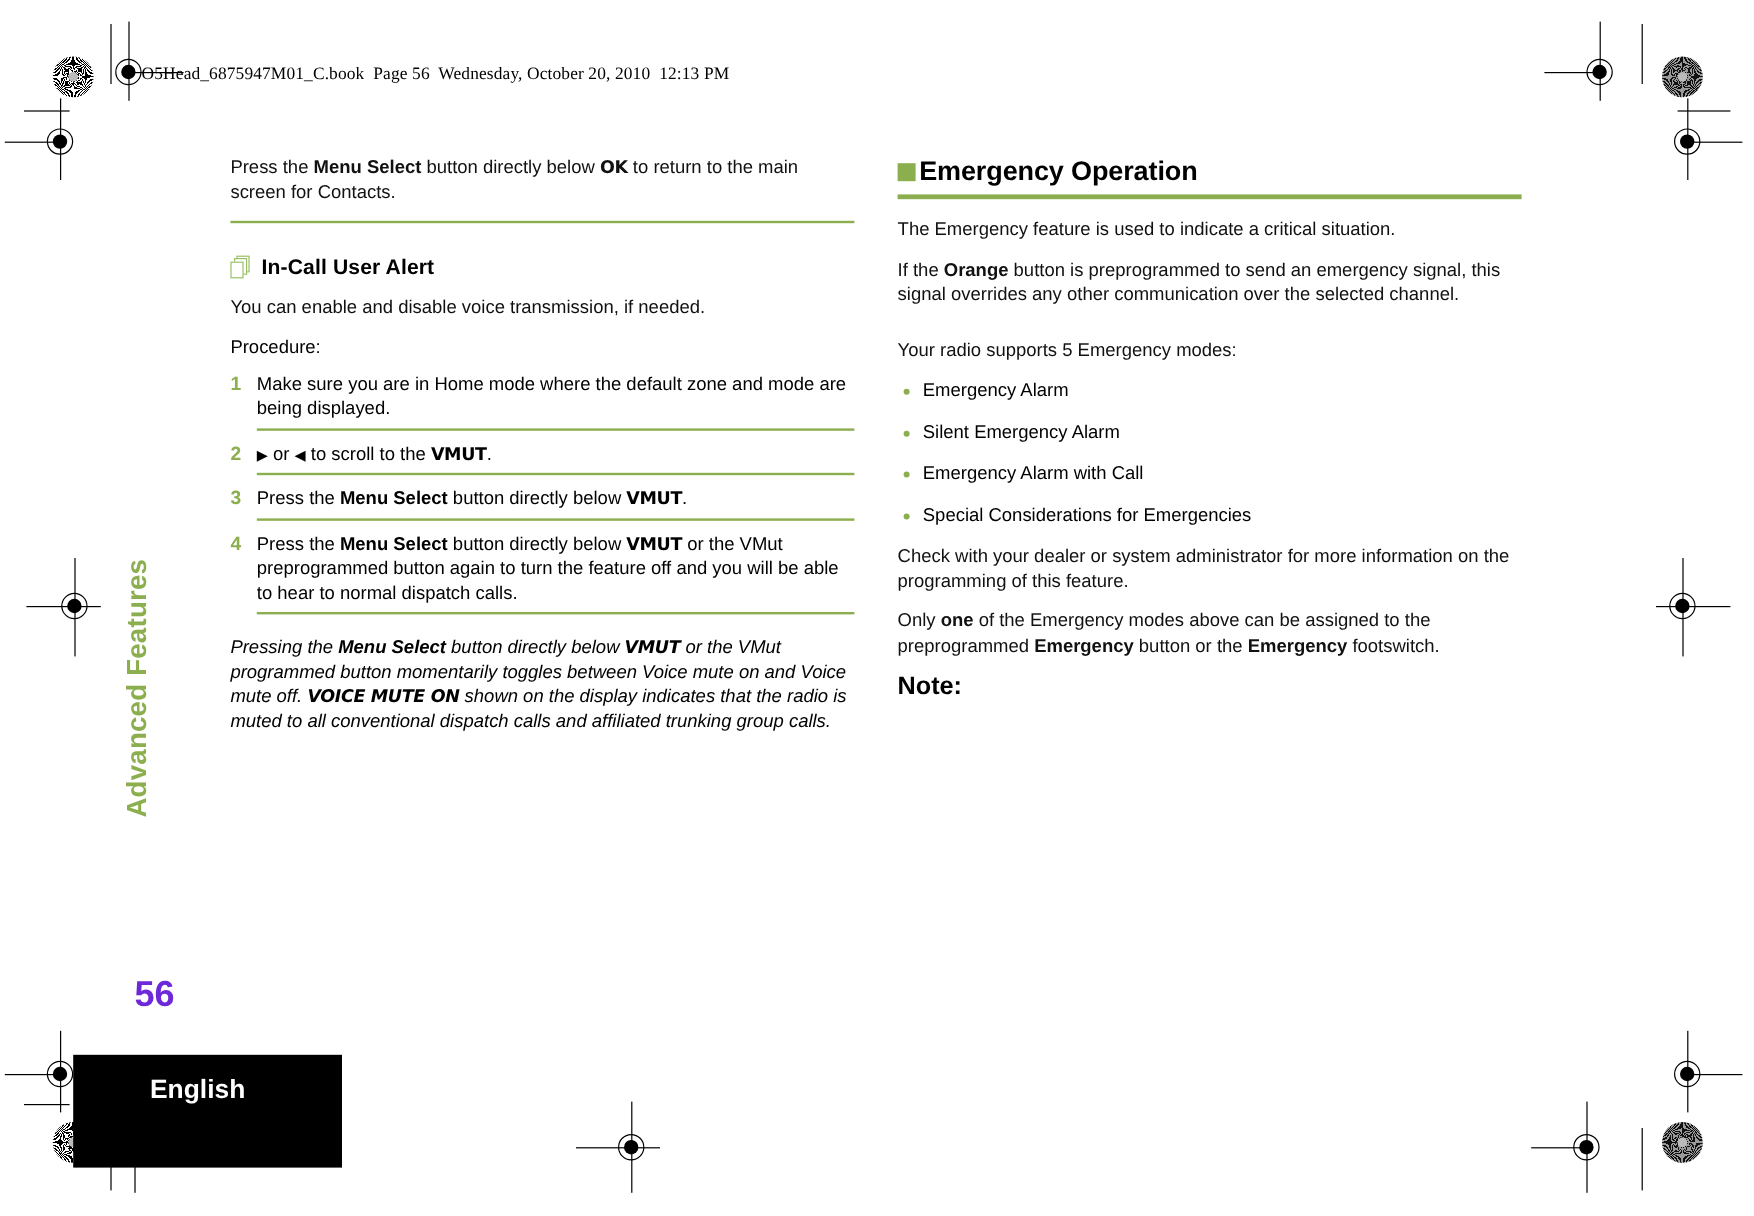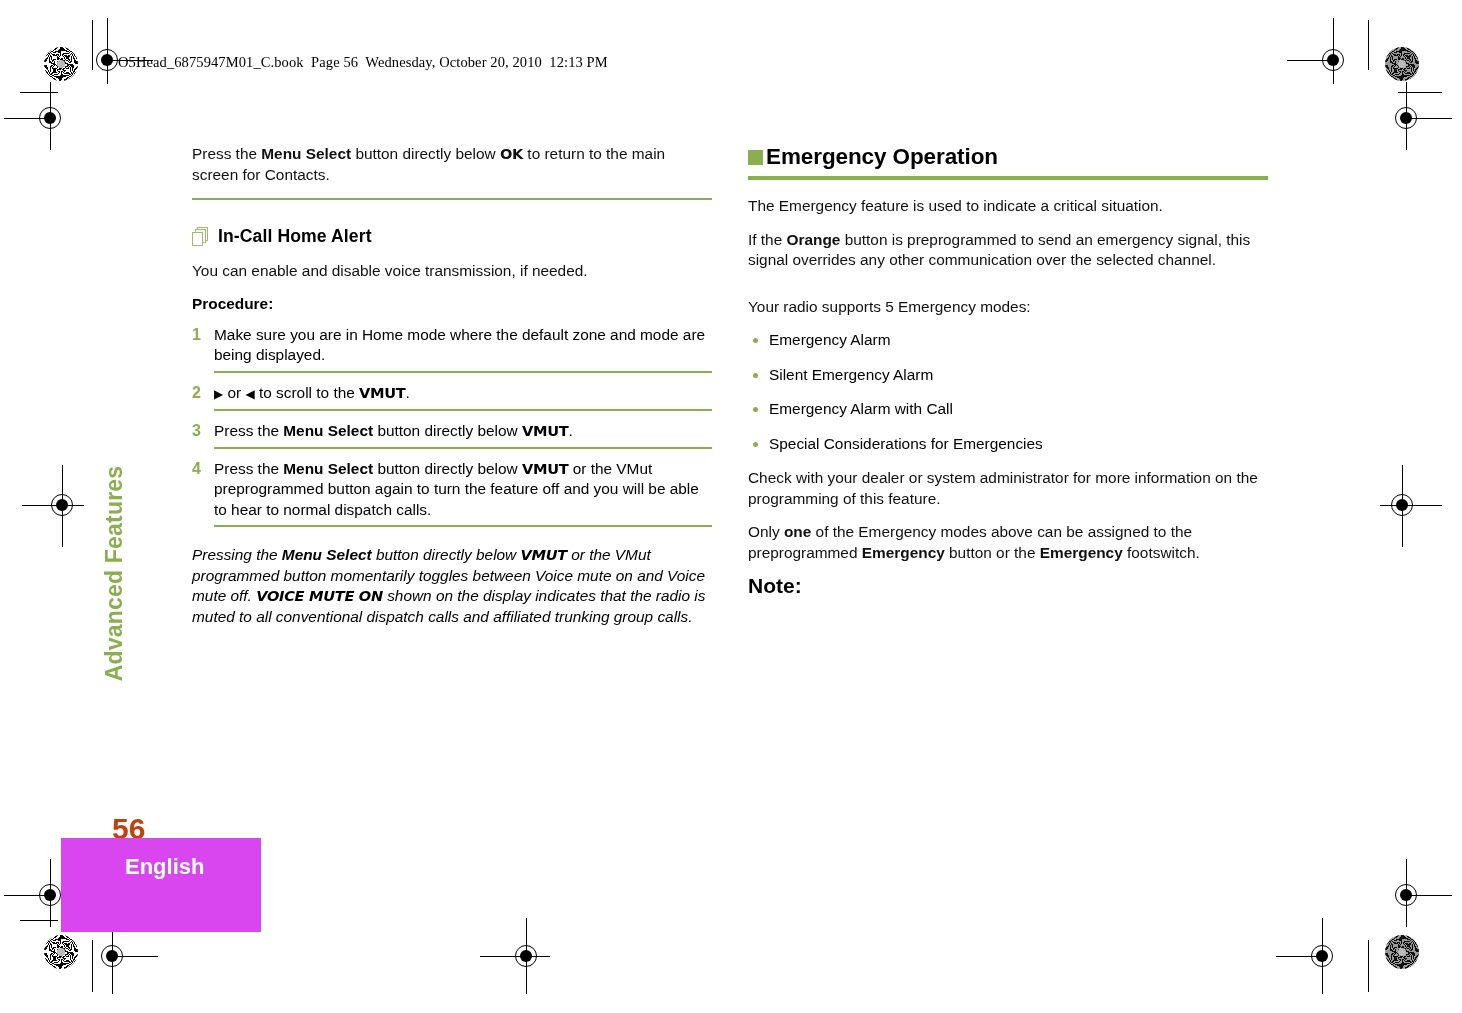--- a/index.html
+++ b/index.html
@@ -79,40 +79,40 @@
     font-size: 23px;
     font-weight: bold;
     color: #8BAE4E;
     letter-spacing: .2px;
   }
   .page-number {
     position: absolute;
     left: 112px; top: 812px;
     font-size: 30px;
     font-weight: bold;
-    color: #c2410c;
+    color: #6d28d9;
   }
   .lang-block {
     position: absolute;
-    left: 61px; top: 838px;
-    width: 200px; height: 94px;
-    background: #d946ef;
+    left: 61px; top: 879px;
+    width: 224px; height: 94px;
+    background: #000000;
   }
   .lang-block .lang-label {
     position: absolute;
     left: 64px; top: 16px;
     font-size: 22px;
     font-weight: bold;
     color: #ffffff;
   }
 
   
   .col {
     position: absolute;
-    top: 144px;
+    top: 130px;
     width: 520px;
   }
   .col-left  { left: 192px; }
   .col-right { left: 748px; }
 
   p { margin: 0 0 13px 0; }
 
   .body-text {
     font-size: 15.4px;
     line-height: 20.5px;
@@ -159,21 +159,21 @@
     border: 1.3px solid #9CC06A;
     box-sizing: border-box;
     background: #fff;
   }
   .pages-icon i:nth-child(1) { left: 5px; top: 0px; }
   .pages-icon i:nth-child(2) { left: 2.5px; top: 2.5px; }
   .pages-icon i:nth-child(3) { left: 0px;  top: 5px; }
 
   .procedure-label {
     font-size: 15.4px;
-    font-weight: bold;
+    font-weight: normal;
     margin: 0 0 12px 0;
   }
 
   
   .step { display: flex; margin-bottom: 0; }
   .step-num {
     flex: 0 0 22px;
     font-size: 16px;
     font-weight: bold;
     color: #8BAE4E;
@@ -357,21 +357,21 @@
   <p class="body-text"><span>Press the </span><b>Menu Select</b><span> button directly below </span><span class="disp">OK</span><span> to return to the main screen for Contacts.</span></p>
 
   <div class="rule"></div>
 
   <div class="subhead">
     <span class="pages-icon">
       <i></i>
         <i></i>
         <i></i>
     </span>
-    <span class="subhead-text">In-Call Home Alert</span>
+    <span class="subhead-text">In-Call User Alert</span>
   </div>
 
   <p class="body-text">You can enable and disable voice transmission, if needed.</p>
 
   <p class="procedure-label">Procedure:</p>
 
   <div class="step">
     <div class="step-num">1</div>
     <div class="step-body">Make sure you are in Home mode where the default zone and mode are being displayed.</div>
   </div>

